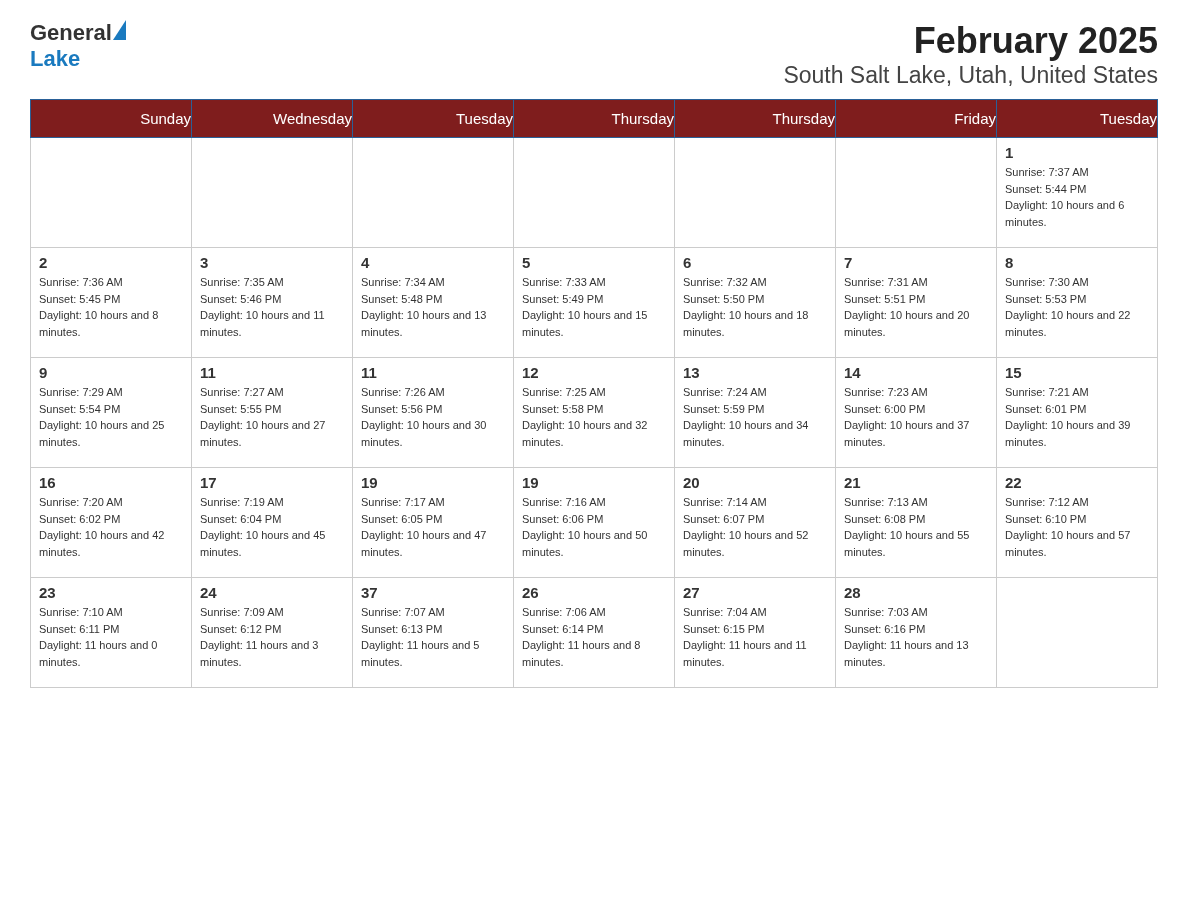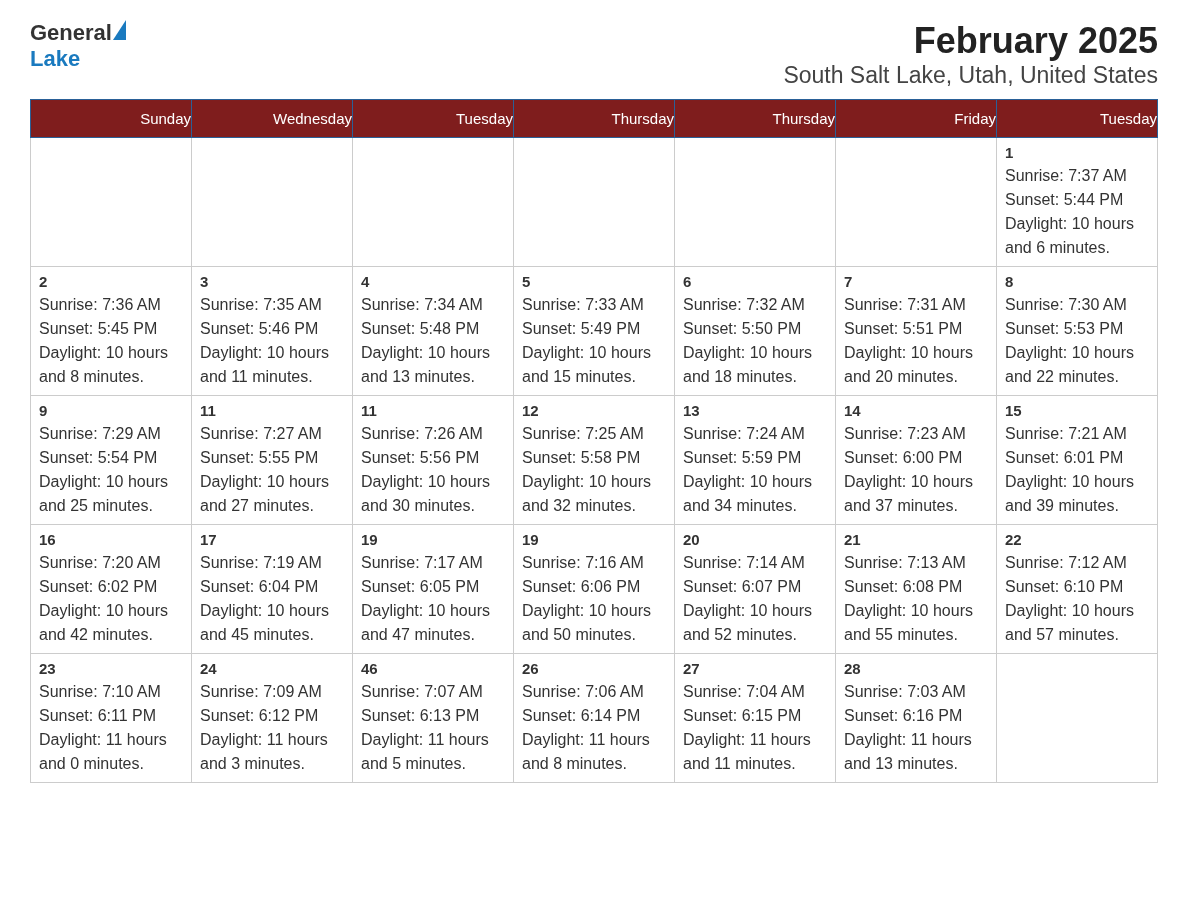--- a/index.html
+++ b/index.html
@@ -66,21 +66,21 @@
     .calendar td.empty {
       background: #fff;
     }
     .day-number {
       font-size: 15px;
       font-weight: bold;
       display: block;
       margin-bottom: 3px;
     }
     .day-info {
-      font-size: 16px;
+      font-size: 11px;
       line-height: 1.5;
       color: #333;
     }
     .logo-wrapper {
       display: flex;
       flex-direction: column;
       align-items: flex-start;
     }
     .logo-line1 {
       display: flex;
@@ -235,21 +235,21 @@
       <tr>
         <td>
           <span class="day-number">23</span>
           <div class="day-info">Sunrise: 7:10 AM<br>Sunset: 6:11 PM<br>Daylight: 11 hours and 0 minutes.</div>
         </td>
         <td>
           <span class="day-number">24</span>
           <div class="day-info">Sunrise: 7:09 AM<br>Sunset: 6:12 PM<br>Daylight: 11 hours and 3 minutes.</div>
         </td>
         <td>
-          <span class="day-number">46</span>
+          <span class="day-number">37</span>
           <div class="day-info">Sunrise: 7:07 AM<br>Sunset: 6:13 PM<br>Daylight: 11 hours and 5 minutes.</div>
         </td>
         <td>
           <span class="day-number">26</span>
           <div class="day-info">Sunrise: 7:06 AM<br>Sunset: 6:14 PM<br>Daylight: 11 hours and 8 minutes.</div>
         </td>
         <td>
           <span class="day-number">27</span>
           <div class="day-info">Sunrise: 7:04 AM<br>Sunset: 6:15 PM<br>Daylight: 11 hours and 11 minutes.</div>
         </td>

